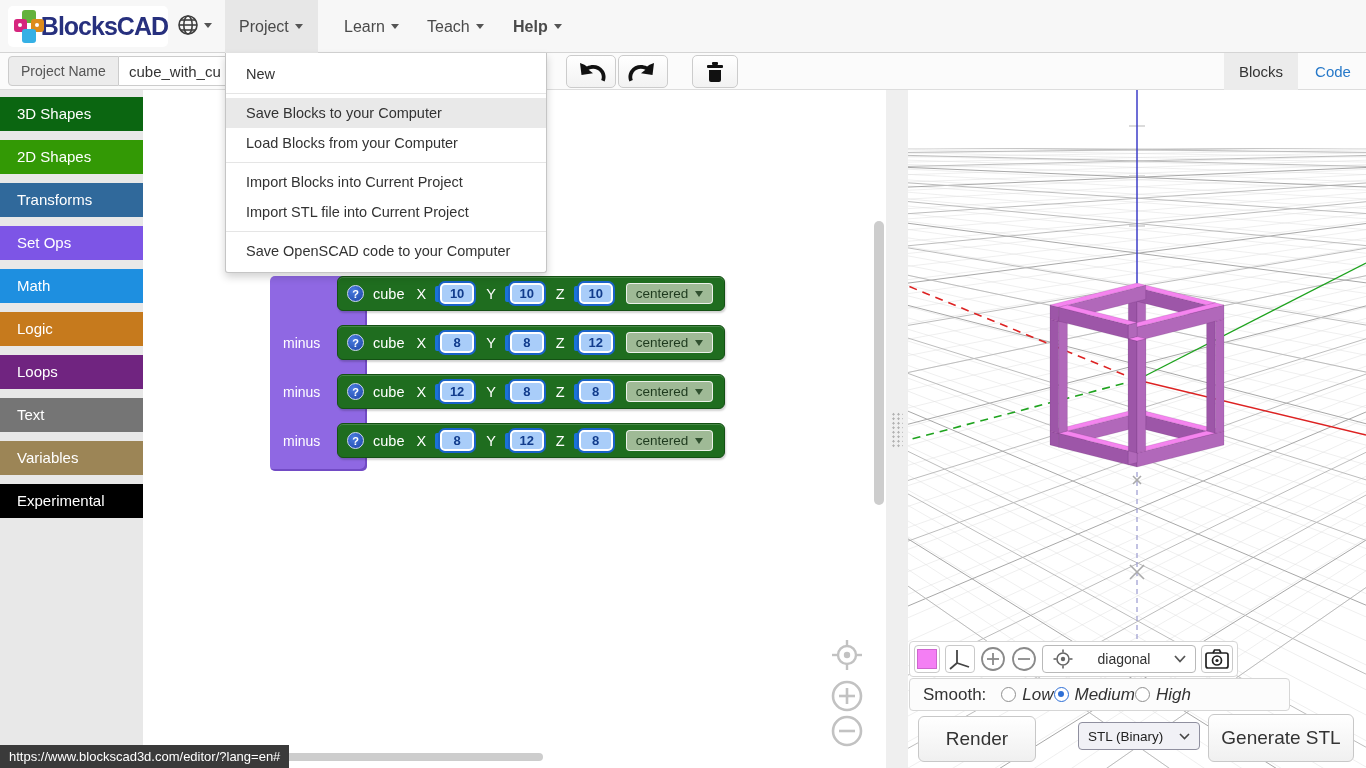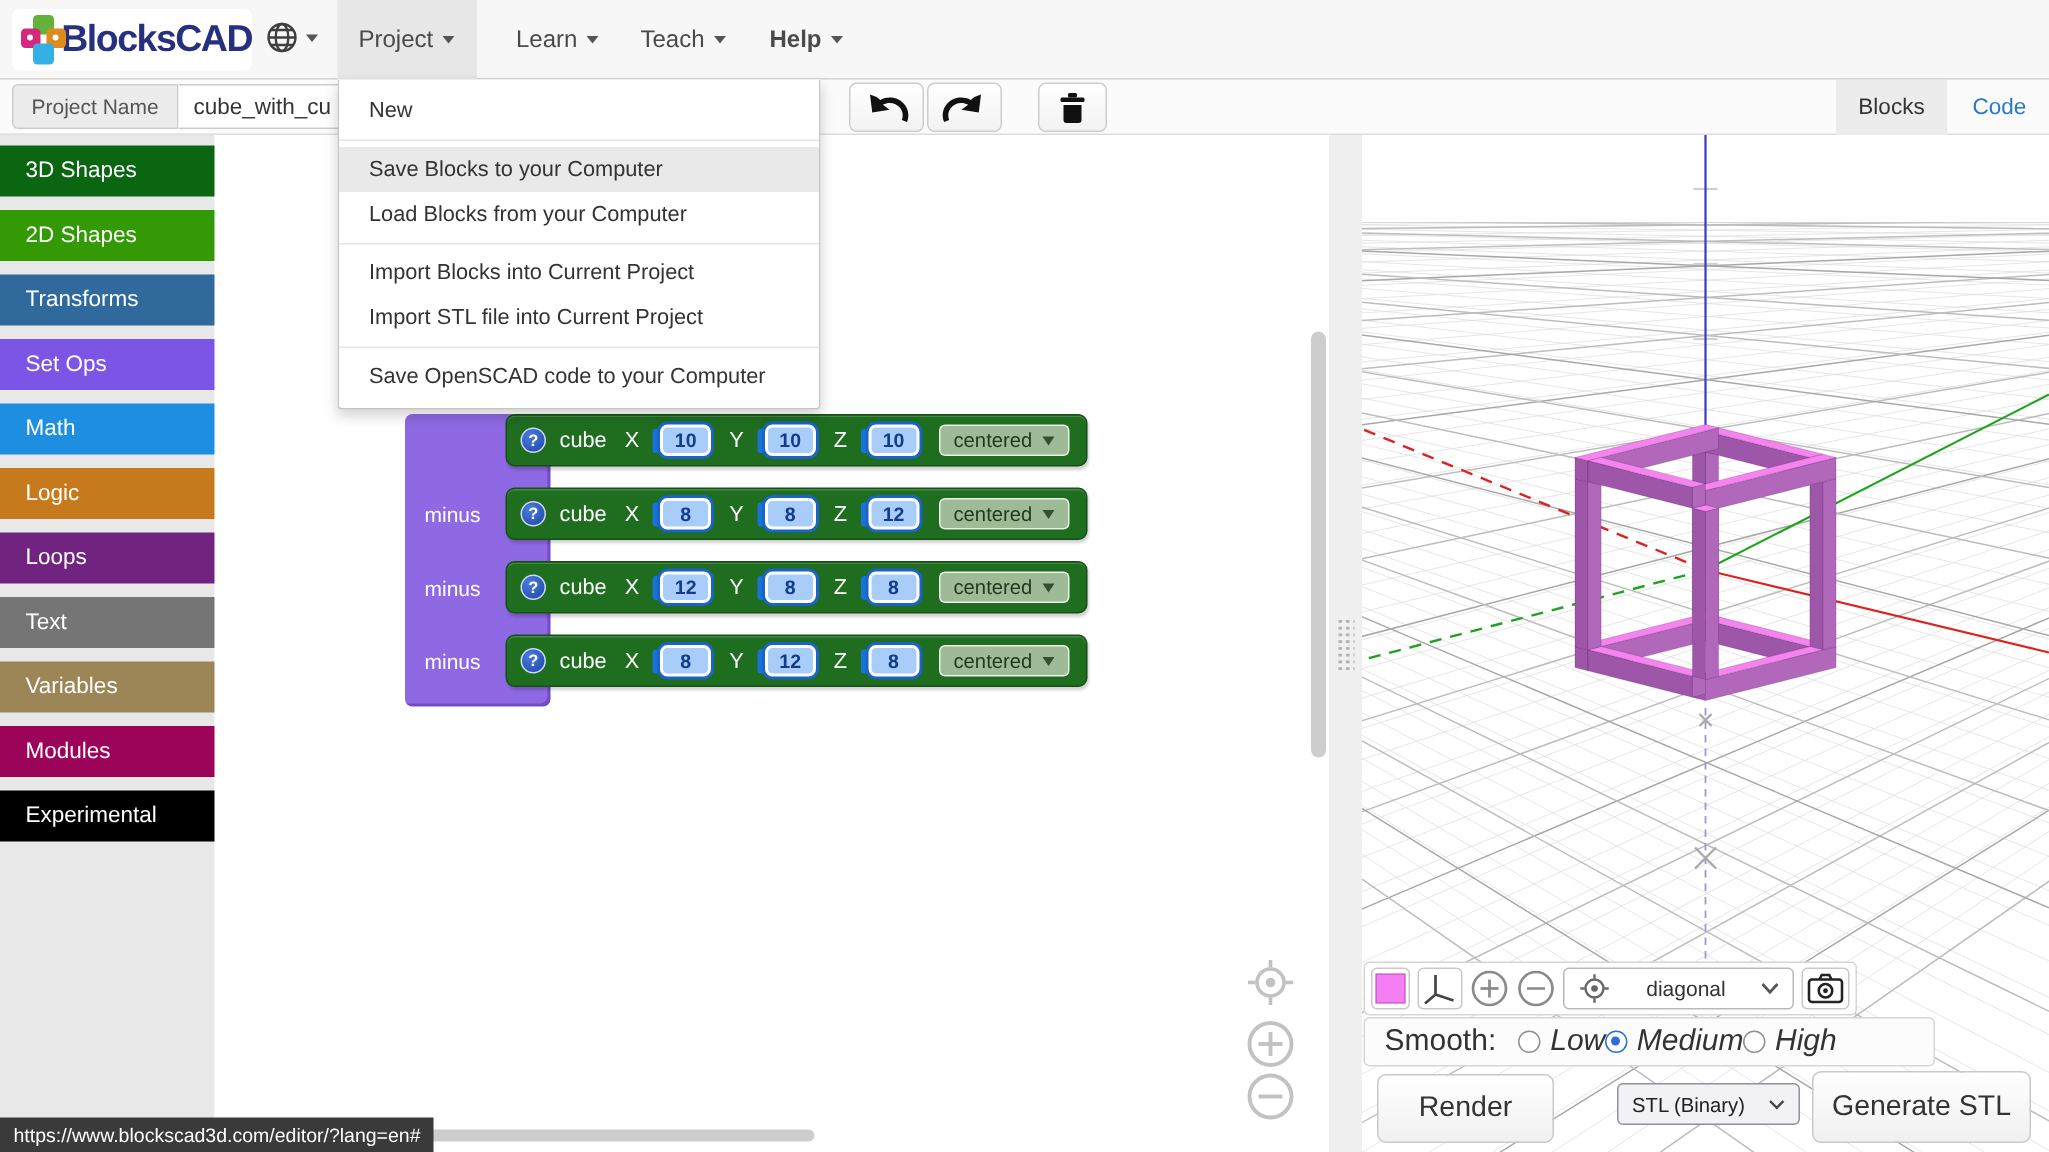--- a/index.html
+++ b/index.html
@@ -100,21 +100,21 @@
                  background-image:radial-gradient(circle, #b2b2b2 1.1px, transparent 1.3px);
                  background-size:5px 4.5px; cursor:col-resize; }
 
   
   #viewport { position:absolute; left:908px; top:90px; width:458px; height:678px; background:#fff; overflow:hidden; }
   #vp-svg { position:absolute; left:0; top:0; }
   .vp-panel { position:absolute; background:#fff; border:1px solid #d6d6d6; border-radius:4px;
               display:flex; align-items:center; }
   #vp-panel1 { left:1px; top:551px; width:329px; height:36px; gap:5px; padding:0 4px; }
   #vp-panel2 { left:1px; top:588px; width:381px; height:33px; gap:15px; padding:0 13px;
-               font-size:20px; color:#333; background:#fcfcfc; }
+               font-size:17px; color:#333; background:#fcfcfc; }
   .vp-btn { height:28px; background:#fff; border:1px solid #c9c9c9; border-radius:4px;
             display:flex; align-items:center; justify-content:center; cursor:pointer; }
   #swatch-btn { width:31px; }
   #swatch-btn .sw { width:20px; height:20px; border:1px solid #cf66cf; }
   #axis-btn { width:34px; }
   .circle-btn { width:28px; height:28px; border:none; background:transparent; cursor:pointer;
                 display:flex; align-items:center; justify-content:center; }
   #view-group { height:28px; border:1px solid #b9b9b9; border-radius:4px; display:flex; align-items:center;
                 gap:24px; padding:0 9px; font-size:14px; color:#333; cursor:pointer; }
   #camera-btn { width:37px; }
@@ -212,21 +212,20 @@
 <div id="sidebar">
     <div class="sb-item" style="background: rgb(11, 102, 17);">3D Shapes</div>
     <div class="sb-item" style="background: rgb(51, 153, 5);">2D Shapes</div>
     <div class="sb-item" style="background: rgb(48, 105, 155);">Transforms</div>
     <div class="sb-item" style="background: rgb(125, 85, 230);">Set Ops</div>
     <div class="sb-item" style="background: rgb(30, 143, 224);">Math</div>
     <div class="sb-item" style="background: rgb(198, 122, 29);">Logic</div>
     <div class="sb-item" style="background: rgb(112, 36, 128);">Loops</div>
     <div class="sb-item" style="background: rgb(117, 117, 117);">Text</div>
     <div class="sb-item" style="background: rgb(156, 133, 86);">Variables</div>
-    <div class="sb-item" style="background: rgb(155, 4, 89);">Modules</div>
     <div class="sb-item" style="background: rgb(0, 0, 0);">Experimental</div>
   </div>
 
 <div id="workspace">
   <div id="diff-block"></div>
   <div id="rows">
       <div class="blk-row">
         <div class="minus-cell"></div>
         <div class="cube-block">
           <div class="help-badge">?</div>

